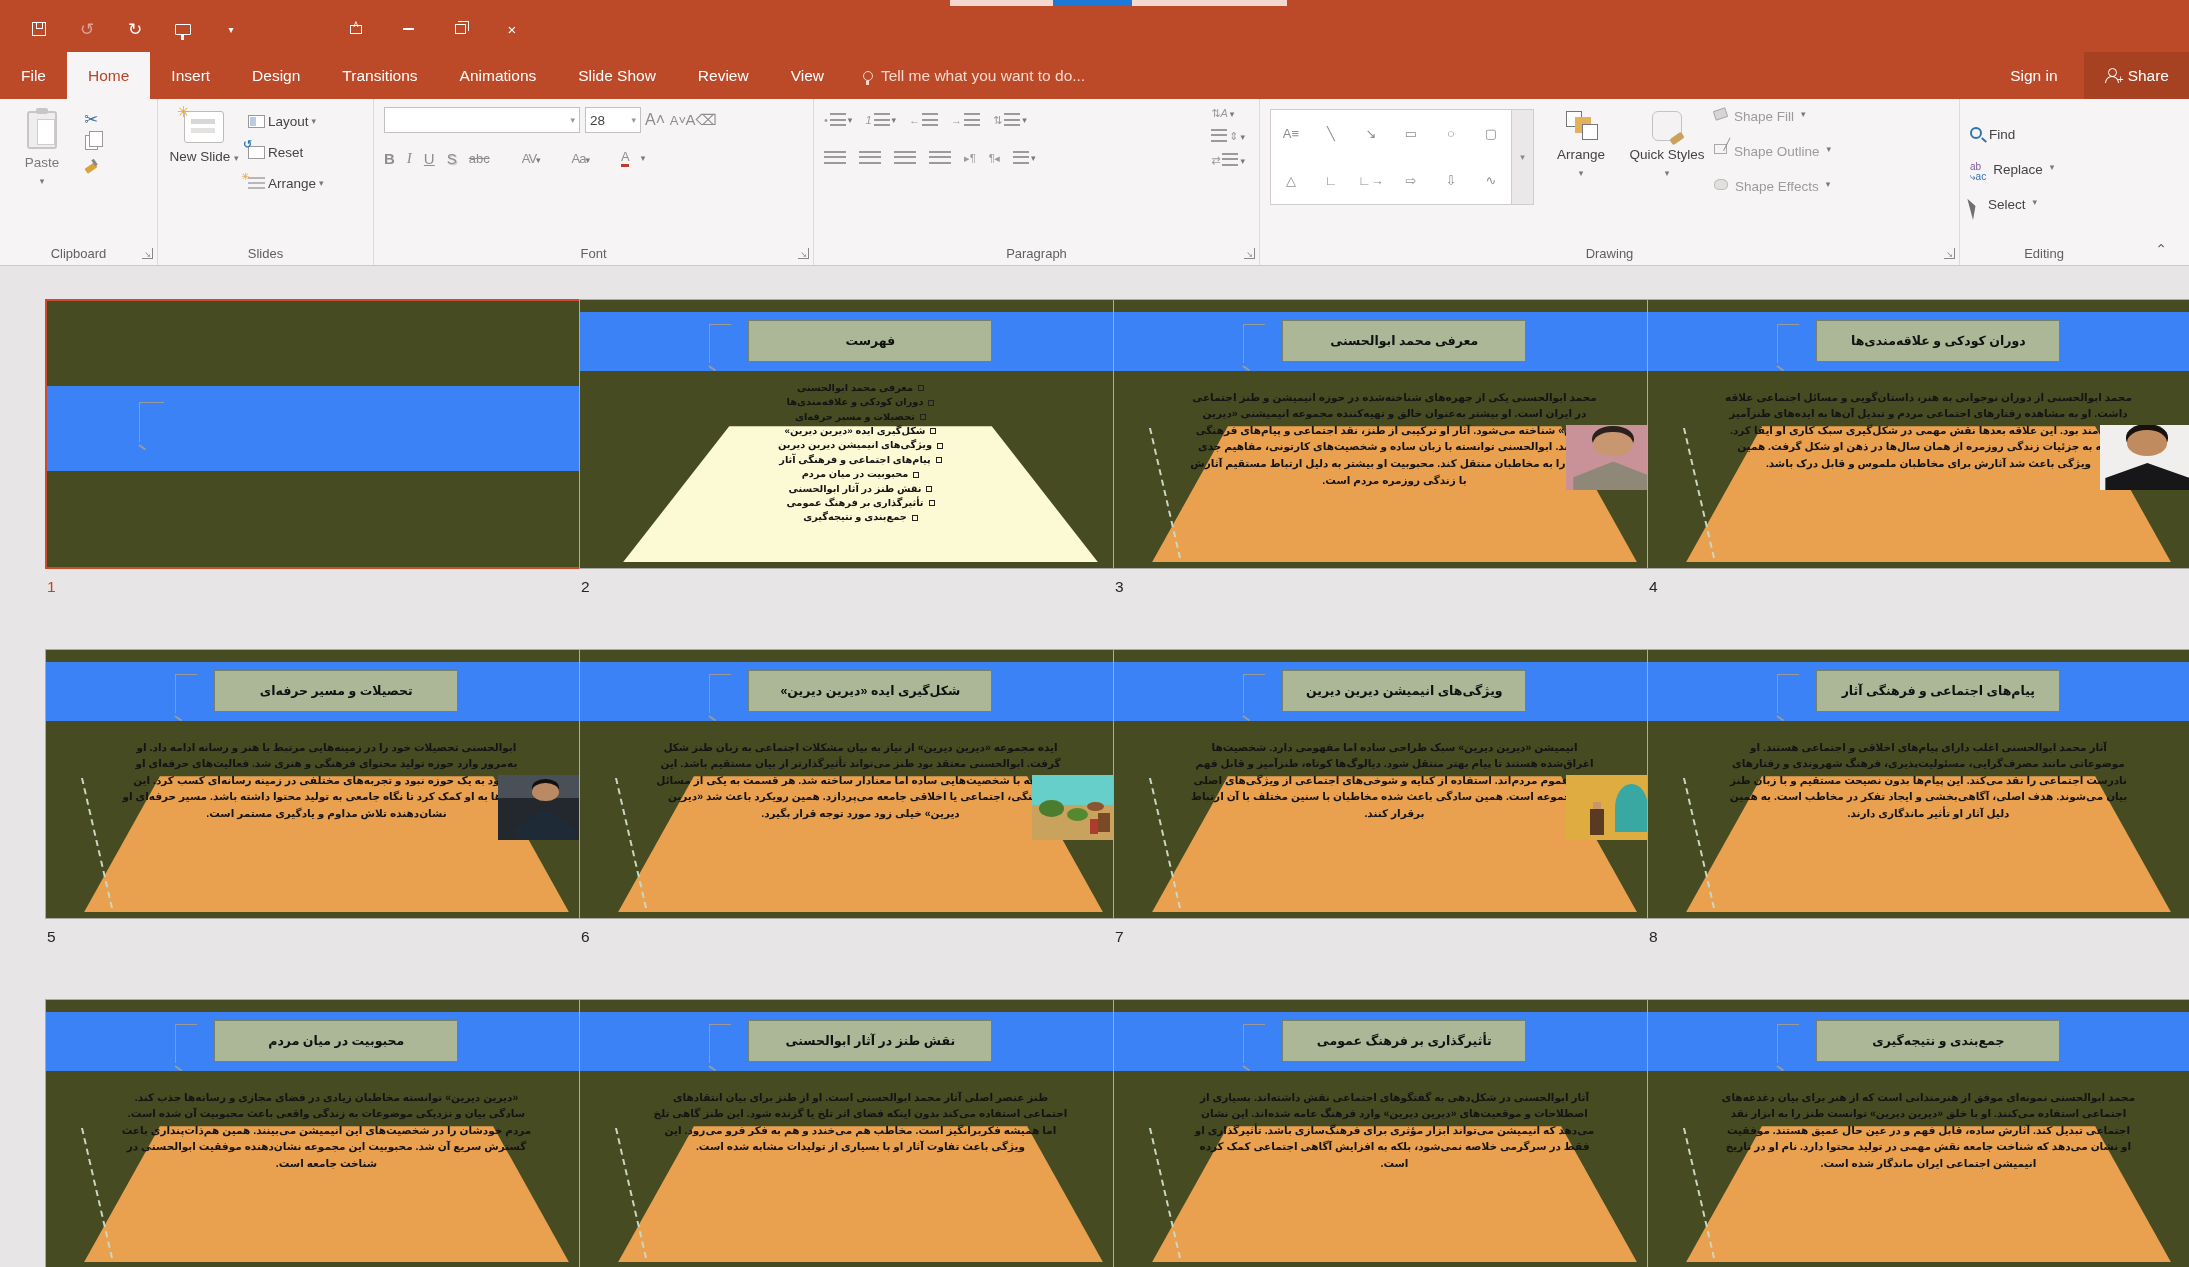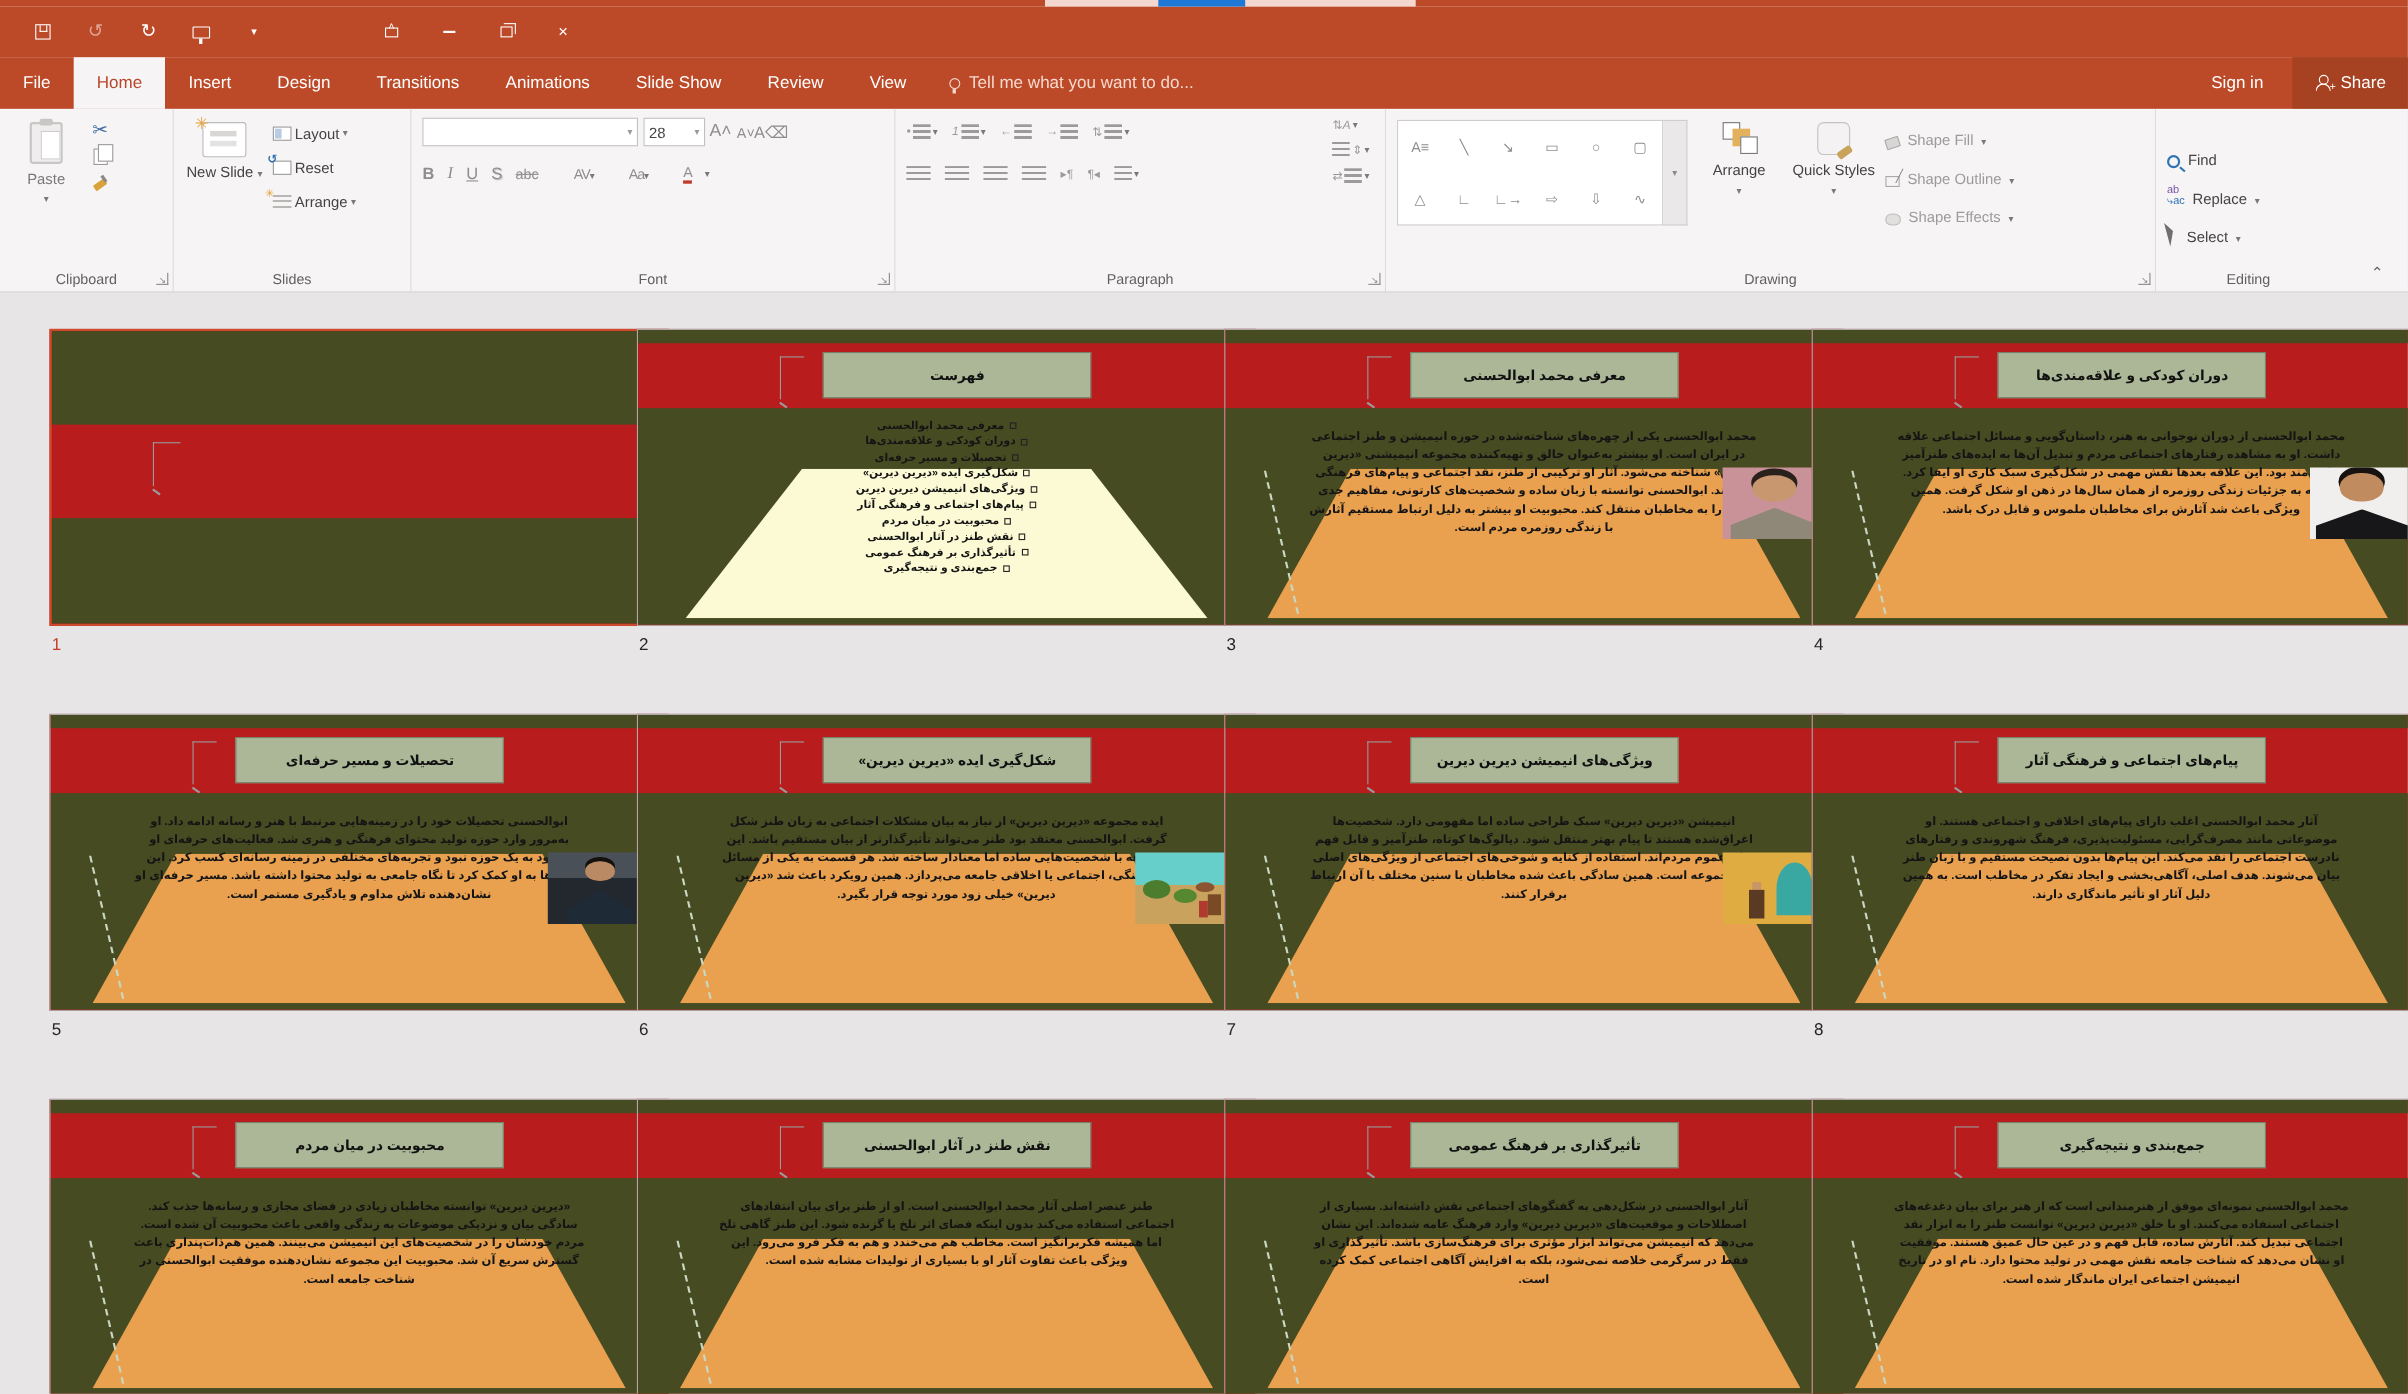--- a/index.html
+++ b/index.html
@@ -104,38 +104,38 @@
   .gal-scroll { width:22px; height:96px; background:#EAE8E8; border:1px solid #CFCDCD; border-left:none; display:flex; align-items:center; justify-content:center; color:#8a8888; font-size:9px; }
   .arrange-glyph { width:30px; height:30px; position:relative; }
   .arrange-glyph i { position:absolute; width:16px; height:16px; }
   .arrange-glyph .sq1 { left:0; top:0; background:#fff; border:1.4px solid #777; }
   .arrange-glyph .sq2 { left:9px; top:6px; background:#E3B05C; }
   .arrange-glyph .sq3 { left:16px; top:13px; background:#fff; border:1.4px solid #777; }
   .qs-glyph { width:30px; height:30px; border:1.6px solid #C5C2C2; border-radius:6px; position:relative; background:#F4F2F2; }
   .qs-glyph:after { content:""; position:absolute; right:-3px; bottom:-2px; width:14px; height:7px; background:#C9A25B; transform:rotate(-35deg); border-radius:2px; }
 
   
-  .edit-item { display:flex; align-items:flex-end; gap:7px; font-size:13.5px; color:#9C9A9A; height:26px; white-space:nowrap; }
+  .edit-item { display:flex; align-items:flex-start; gap:7px; font-size:13.5px; color:#9C9A9A; height:26px; white-space:nowrap; }
   .edit-item.dark { color:#454343; }
   .mag { width:12px; height:12px; border:2px solid #2E74B5; border-radius:50%; position:relative; }
   .mag:after { content:""; position:absolute; left:9px; top:10px; width:6px; height:2px; background:#2E74B5; transform:rotate(40deg); }
   .replace-glyph { font-size:10px; line-height:1; color:#7B5AA6; text-align:left; }
   .replace-glyph b { color:#2E74B5; font-weight:normal; }
   .cursor-glyph { width:0; height:0; border-left:6px solid #706E6E; border-right:5px solid transparent; border-bottom:13px solid transparent; border-top:9px solid transparent; transform:rotate(-15deg); }
   .fill-glyph { width:13px; height:10px; background:#D8D5D5; border:1px solid #ABA8A8; transform:rotate(-18deg); border-radius:1px; }
   .outline-glyph { width:13px; height:10px; border:1.4px solid #ABA8A8; position:relative; }
   .outline-glyph:after { content:"╱"; position:absolute; right:-4px; top:-7px; font-size:11px; color:#8a8888; }
   .effects-glyph { width:14px; height:11px; background:#E2DFDF; border-radius:45% 45% 40% 40%; border:1px solid #BFBCBC; }
   .collapse { position:absolute; right:22px; bottom:8px; font-size:14px; color:#605E5E; }
 
   
   .sorter { position:relative; height:1001px; background:#E7E5E6; padding:33px 0 0 45px; overflow:hidden; }
   .grid { display:grid; grid-template-columns:repeat(4,482px); column-gap:52px; grid-auto-rows:350px; }
   .cell { }
-  .thumb { position:relative; width:563px; height:270px; background:#b91c1c; border:1px solid #ABA9A9; overflow:hidden; cursor:pointer; }
+  .thumb { position:relative; width:563px; height:270px; background:#3b82f6; border:1px solid #ABA9A9; overflow:hidden; cursor:pointer; }
   .thumb.selected { border:2.5px solid #CE4A2D; }
   .slide-num { margin:9px 0 0 2px; font-size:15.5px; color:#262626; }
   .slide-num.selected { color:#C1402A; }
 
   .olive { background:#474B22; }
   
   .t-top { position:absolute; left:0; right:0; top:0; height:32%; }
   .t-bot { position:absolute; left:0; right:0; top:64%; bottom:0; }
   .t-box { position:absolute; left:25%; width:54%; top:36%; height:17%; background:#FCF6CC; border:1px solid #83864F;
     display:flex; align-items:center; justify-content:center; font-size:13px; font-weight:bold; direction:rtl; color:#111; }

